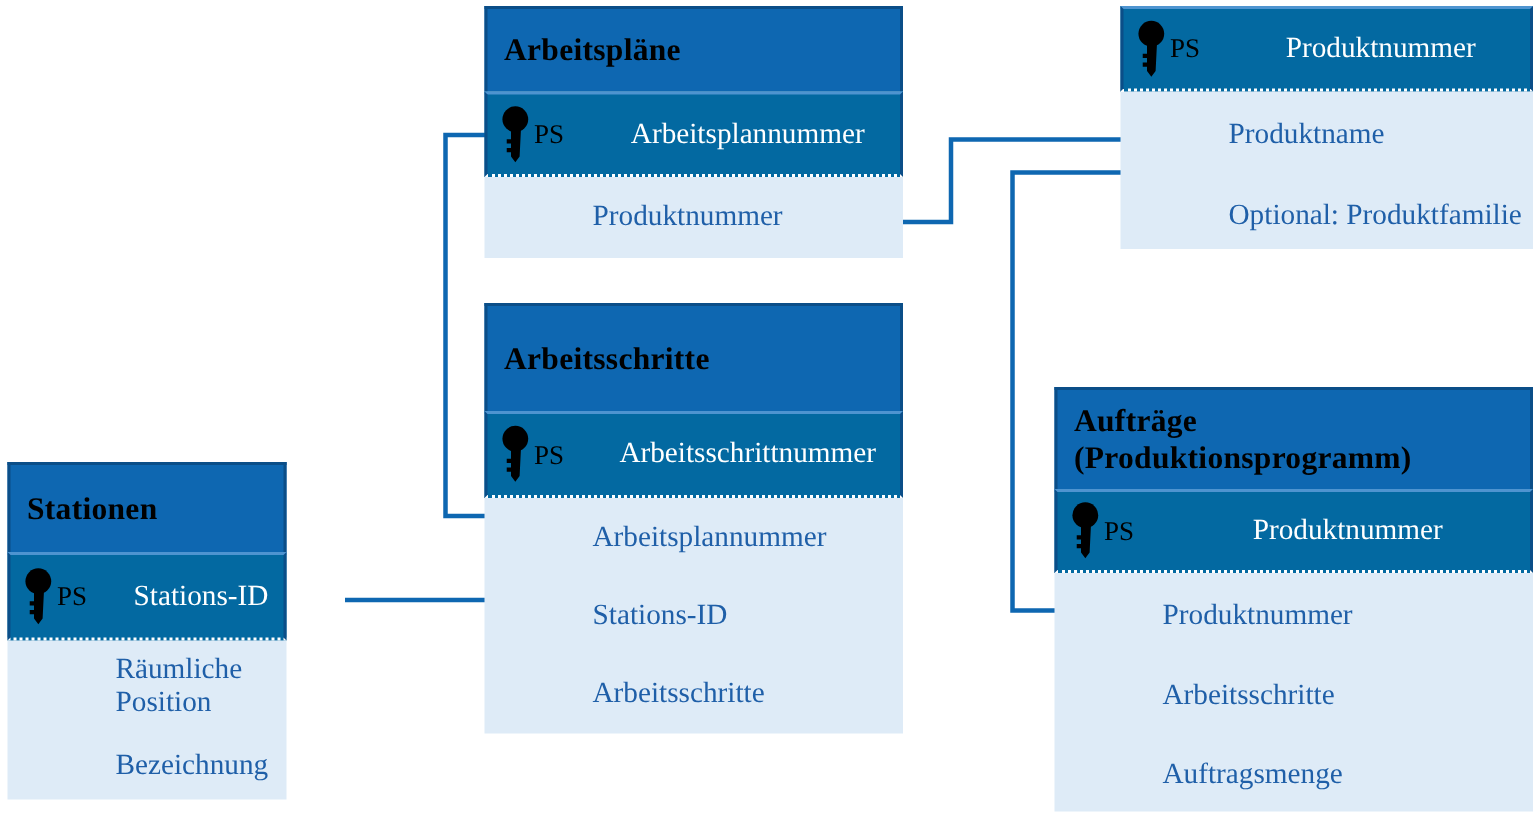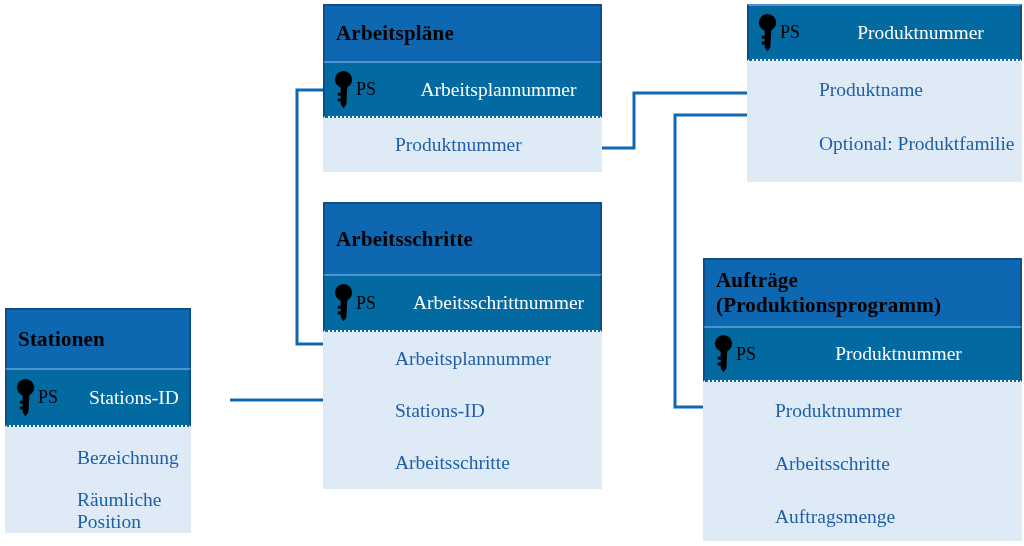--- a/index.html
+++ b/index.html
@@ -48,21 +48,21 @@
 
   #t-arbeitsschritte       { left:323px; top:202px; width:279px; }
   #t-arbeitsschritte .hdr  { height:72px; }
   #t-arbeitsschritte .pk   { height:58px; }
   #t-arbeitsschritte .tbody{ padding-top:1px; height:157px; }
   #t-arbeitsschritte .row  { height:52px; }
 
   #t-produkte       { left:747px; top:4px; width:275px; }
   #t-produkte .hdr  { height:57px; }
   #t-produkte .pk   { height:57px; }
-  #t-produkte .tbody{ padding-top:2px; height:121px; }
+  #t-produkte .tbody{ padding-top:2px; height:105px; }
   #t-produkte .row  { height:54px; }
 
   #t-auftraege       { left:703px; top:258px; width:319px; }
   #t-auftraege .hdr  { height:68px; }
   #t-auftraege .pk   { height:56px; }
   #t-auftraege .tbody{ padding-top:2px; height:159px; }
   #t-auftraege .row  { height:53px; }
 </style>
 </head>
 <body>
@@ -85,25 +85,25 @@
         <svg class="key" width="21" height="40" viewBox="0 0 22 40">
           <circle cx="10" cy="9" r="9" fill="#000"></circle>
           <polygon fill="#000" points="7,15 14,15 13,35 10,39 7,35 7,32 4,32 4,29 7,29 7,26 4,26 4,23 7,23"></polygon>
         </svg>
         <span class="ps">PS</span>
       </span>
       <span>Stations-ID</span>
     </div>
     <div class="tbody">
       <div class="row">
+        <span>Räumliche Position</span>
+      </div>
+      <div class="row">
         <span>Bezeichnung</span>
       </div>
-      <div class="row">
-        <span>Räumliche Position</span>
-      </div>
     </div>
   </div>
 
   <div class="etable" id="t-arbeitsplaene">
     <div class="hdr">
       <span>Arbeitspläne</span>
     </div>
     <div class="pk">
       <span class="keywrap">
         <svg class="key" width="21" height="40" viewBox="0 0 22 40">

